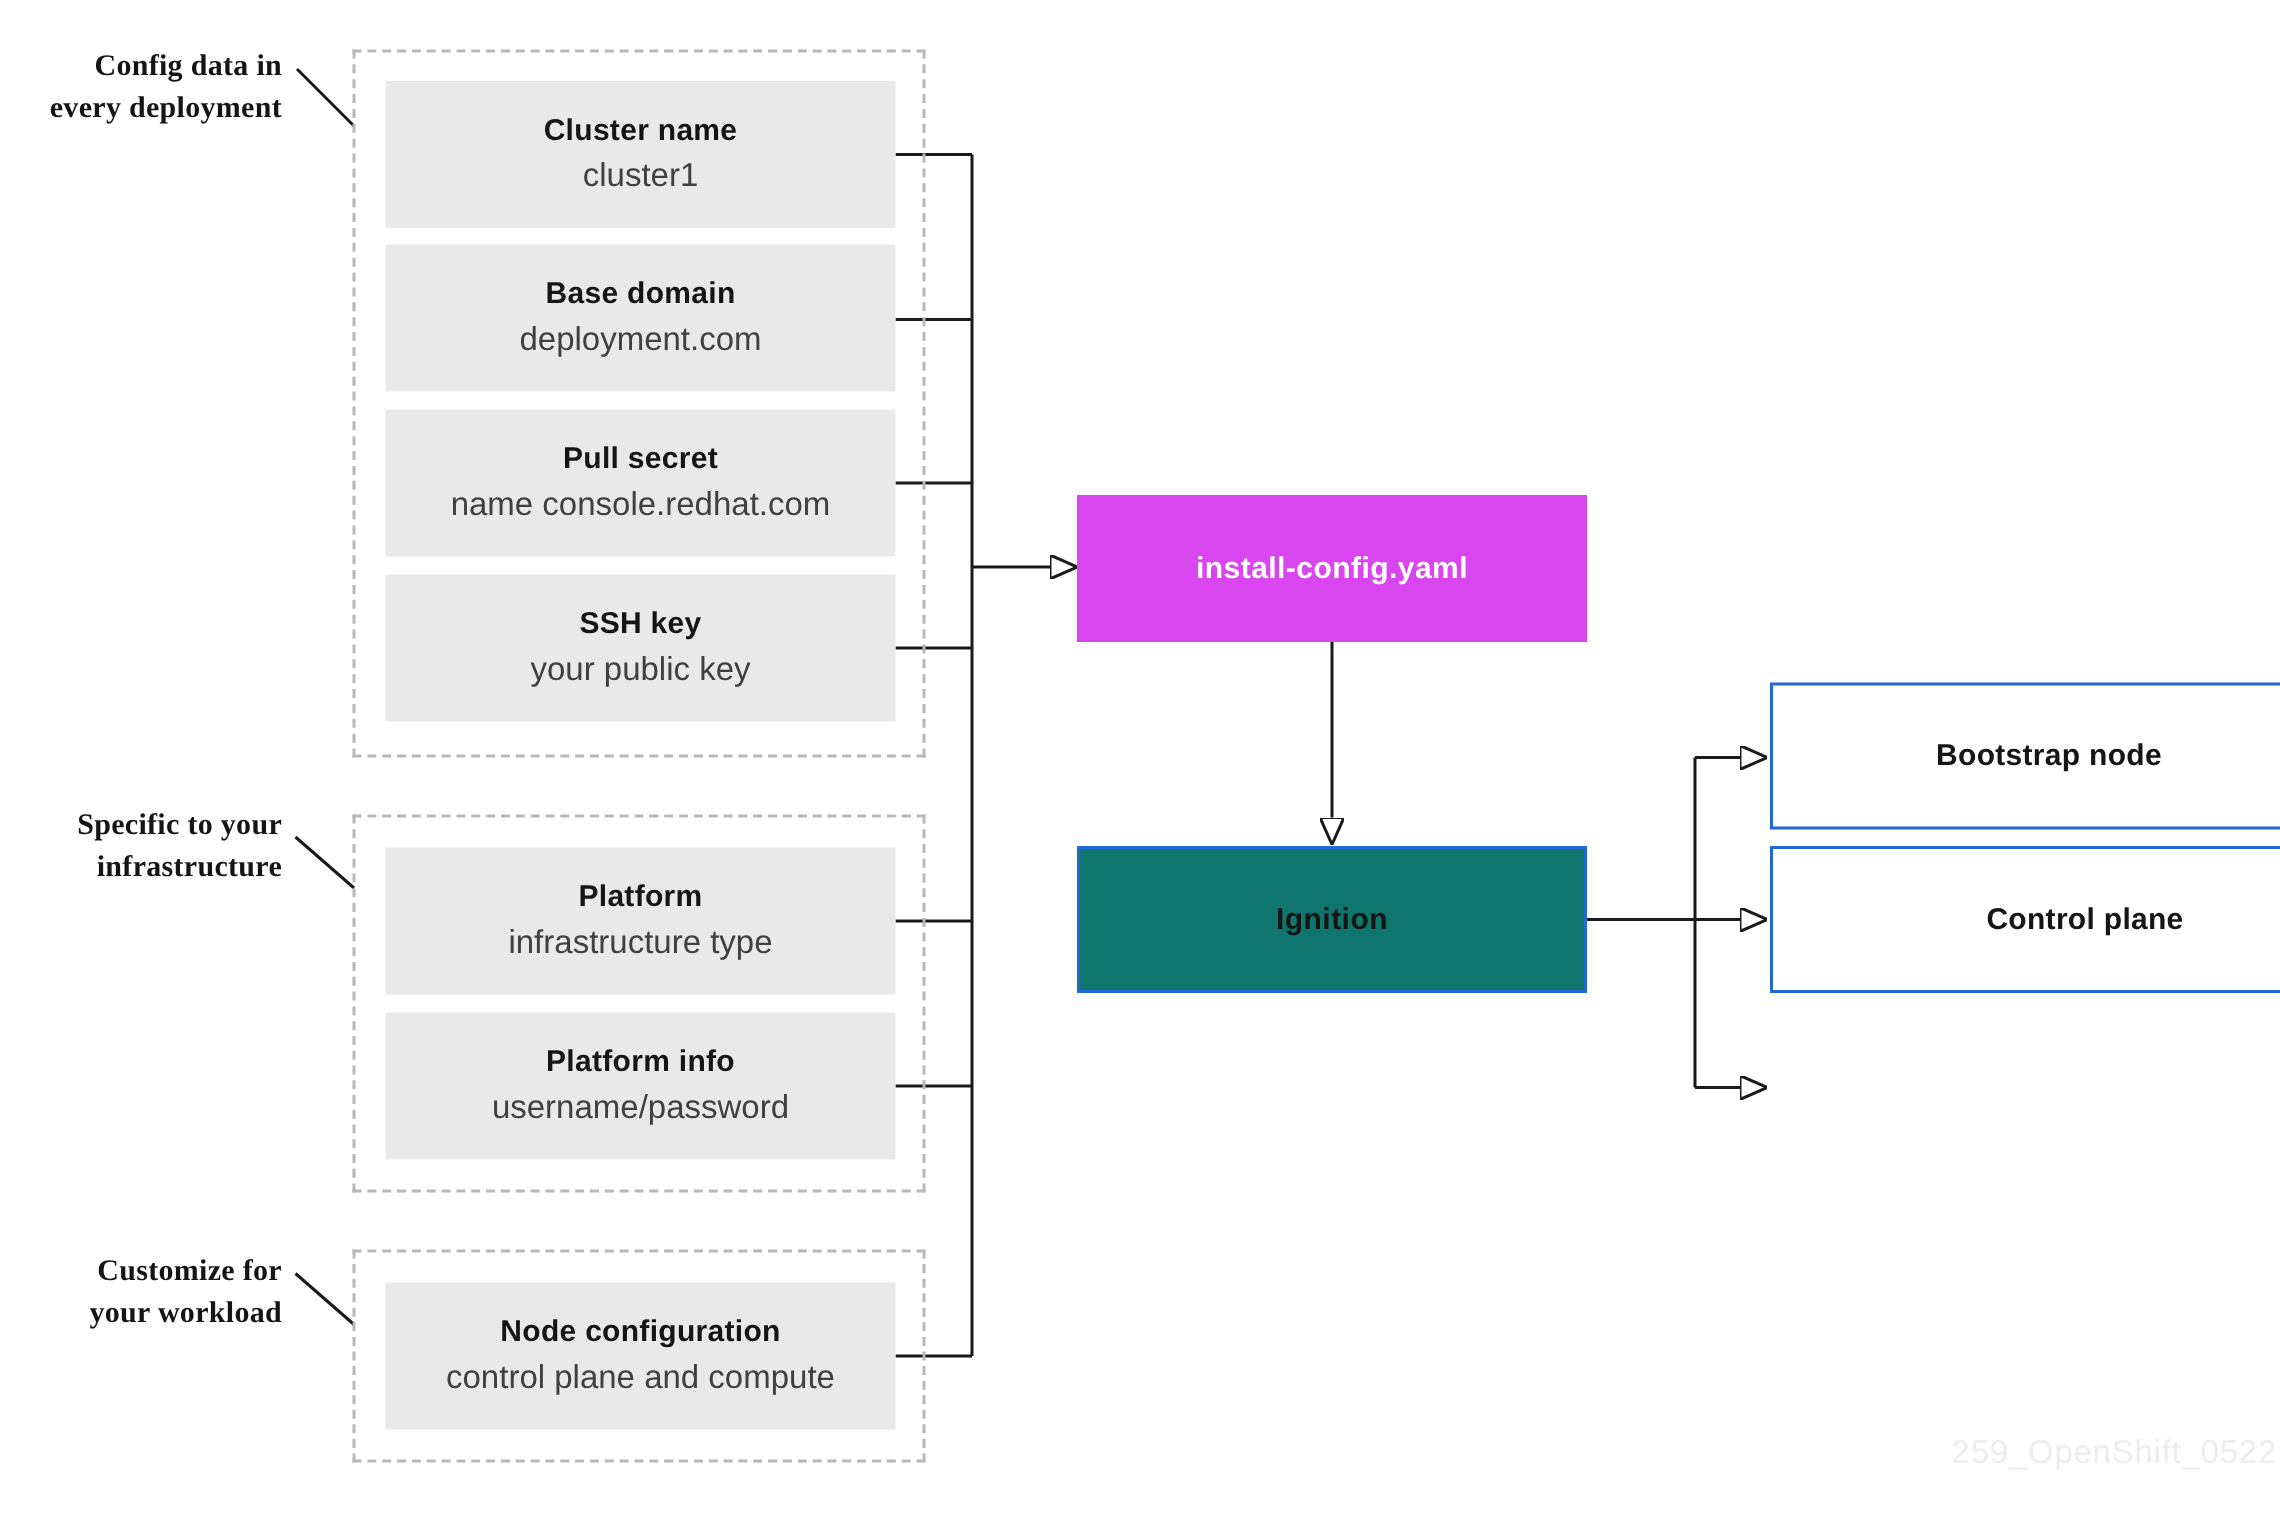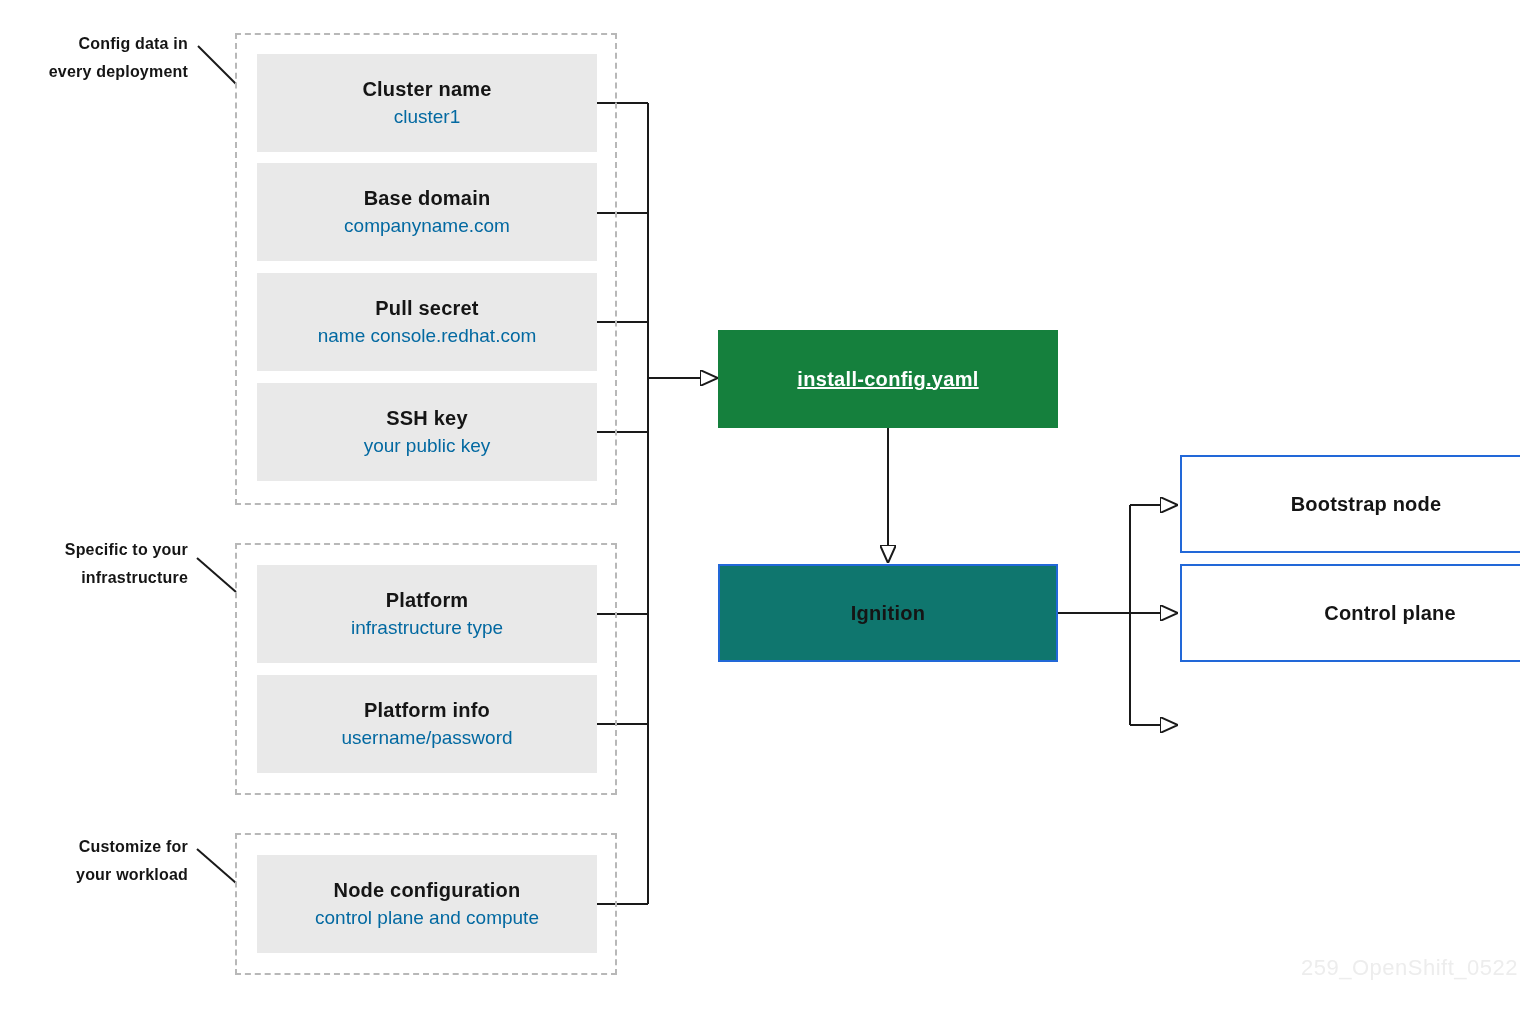--- a/index.html
+++ b/index.html
@@ -42,58 +42,58 @@
     gap: 5px;
     text-align: center;
   }
   .box-title {
     font-size: 20px;
     font-weight: 700;
     color: #151515;
     letter-spacing: 0.2px;
   }
   .box-sub {
-    font-size: 19px;
+    font-size: 22px;
     font-weight: 400;
-    color: #0369a1;
+    color: #404040;
   }
 
   
   .annotation {
     position: absolute;
     left: 0;
     width: 188px;
     text-align: right;
-    font-size: 16px;
+    font-size: 20px;
     font-weight: 700;
     color: #151515;
     line-height: 28px;
     letter-spacing: 0.2px;
+    font-family: Liberation Serif, serif;
   }
   #annotation-universal { top: 30px; }
   #annotation-infra     { top: 536px; }
   #annotation-workload  { top: 833px; }
 
   
   .flow-box {
     position: absolute;
     display: flex;
     align-items: center;
     justify-content: center;
     text-align: center;
     box-sizing: border-box;
     font-size: 20px;
   }
   #install-config-box {
     left: 718px; top: 330px; width: 340px; height: 98px;
-    background: #15803d;
+    background: #d946ef;
     color: #ffffff;
     font-weight: 600;
     letter-spacing: 0.3px;
-    text-decoration: underline;
   }
   #ignition-box {
     left: 718px; top: 564px; width: 340px; height: 98px;
     background: #0f766e;
     border: 2px solid #2268d8;
     color: #151515;
     font-weight: 600;
     letter-spacing: 0.3px;
   }
   .node-box {
@@ -191,21 +191,21 @@
     <div>Customize for</div>
     <div>your workload</div>
   </div>
 
   <div class="gray-box" style="top:54px">
     <div class="box-title">Cluster name</div>
     <div class="box-sub">cluster1</div>
   </div>
   <div class="gray-box" style="top:163px">
     <div class="box-title">Base domain</div>
-    <div class="box-sub">companyname.com</div>
+    <div class="box-sub">deployment.com</div>
   </div>
   <div class="gray-box" style="top:273px">
     <div class="box-title">Pull secret</div>
     <div class="box-sub">name console.redhat.com</div>
   </div>
   <div class="gray-box" style="top:383px">
     <div class="box-title">SSH key</div>
     <div class="box-sub">your public key</div>
   </div>
   <div class="gray-box" style="top:565px">

